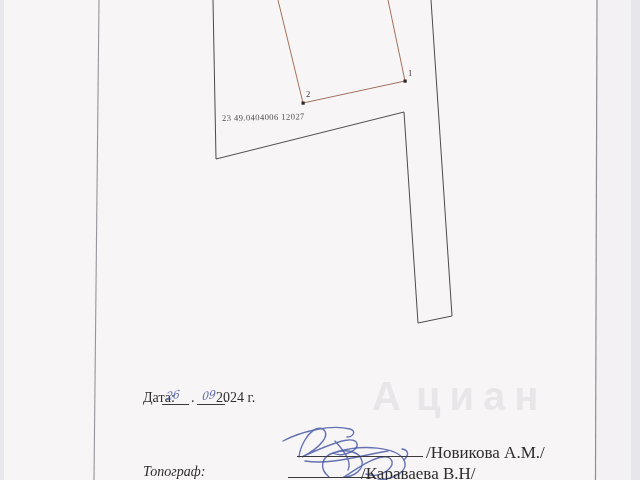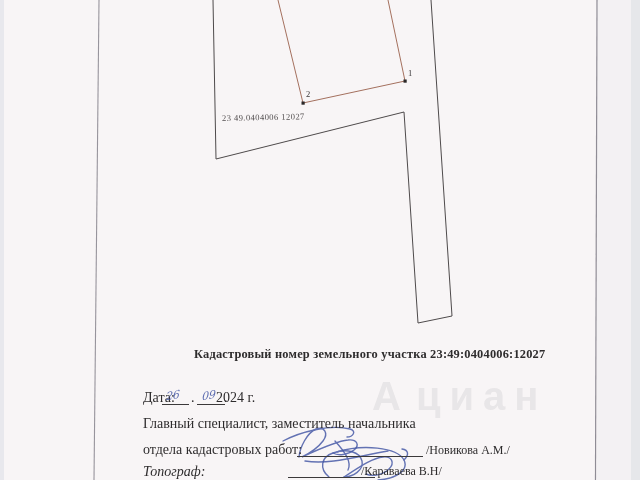--- a/index.html
+++ b/index.html
@@ -21,21 +21,21 @@
     color:rgba(96,94,110,0.10);
     letter-spacing:9px;white-space:nowrap;
     user-select:none;
   }
   .wm .wm-main{margin-left:6px;}
   .doc-title{
     position:absolute;left:194px;top:347px;
     font-size:12.4px;font-weight:bold;letter-spacing:0.2px;white-space:nowrap;
   }
   .t{position:absolute;font-size:14px;white-space:nowrap;}
-  .t-small{font-size:12px;text-align:right;}
+  .t-small{font-size:17px;text-align:right;}
   .hand{
     position:absolute;font-size:11px;white-space:nowrap;
     font-style:italic;color:#4356a5;
     font-family:"DejaVu Serif", serif;
     transform:rotate(-9deg) skewX(-12deg);
     opacity:.85;
   }
   .uline{position:absolute;height:0;border-top:1px solid #3b393a;}
 </style>
 </head>
@@ -74,34 +74,31 @@
     </g>
 
     <g stroke="#4356a5" stroke-width="1.4" fill="none" stroke-linecap="round" opacity="0.82">
       <path d="M329,477 C319,469 321,457 333,453 C347,448 360,452 362,461 C364,470 353,477 344,477"></path>
       <path d="M344,477 C358,468 372,458 383,457 C392,456 395,463 389,469 C383,475 372,477 366,474"></path>
       <path d="M337,452 C362,444 397,447 404,460 C409,470 396,479 378,480"></path>
       <path d="M404,460 C409,455 409,450 402,449"></path>
     </g>
   </svg>
 
-  <div class="doc-title">Кадастровый номер земельного участка 23:49:0404006:12027</div>
 
   <span class="t" style="left:143px;top:390px;">Дата:</span>
   <span class="hand" style="left:166px;top:389px;">26</span>
   <div class="uline" style="left:162px;top:404px;width:27px;"></div>
   <span class="t" style="left:191px;top:390px;">.</span>
   <span class="hand" style="left:202px;top:389px;">09</span>
   <div class="uline" style="left:197px;top:404px;width:28px;"></div>
   <span class="t" style="left:224px;top:390px;">.</span>
   <span class="t" style="left:216px;top:390px;">2024 г.</span>
 
-  <span class="t" style="left:143px;top:416px;">Главный специалист, заместитель начальника</span>
 
-  <span class="t" style="left:143px;top:442px;">отдела кадастровых работ:</span>
   <div class="uline" style="left:297px;top:456px;width:126px;"></div>
   <span class="t t-small" style="left:426px;top:443px;">/Новикова А.М./</span>
 
   <span class="t" style="left:143px;top:464px;font-style:italic;">Топограф:</span>
   <div class="uline" style="left:288px;top:477px;width:87px;"></div>
   <span class="t t-small" style="left:361px;top:464px;">/Караваева В.Н/</span>
 
 </div>
 
 </body></html>

